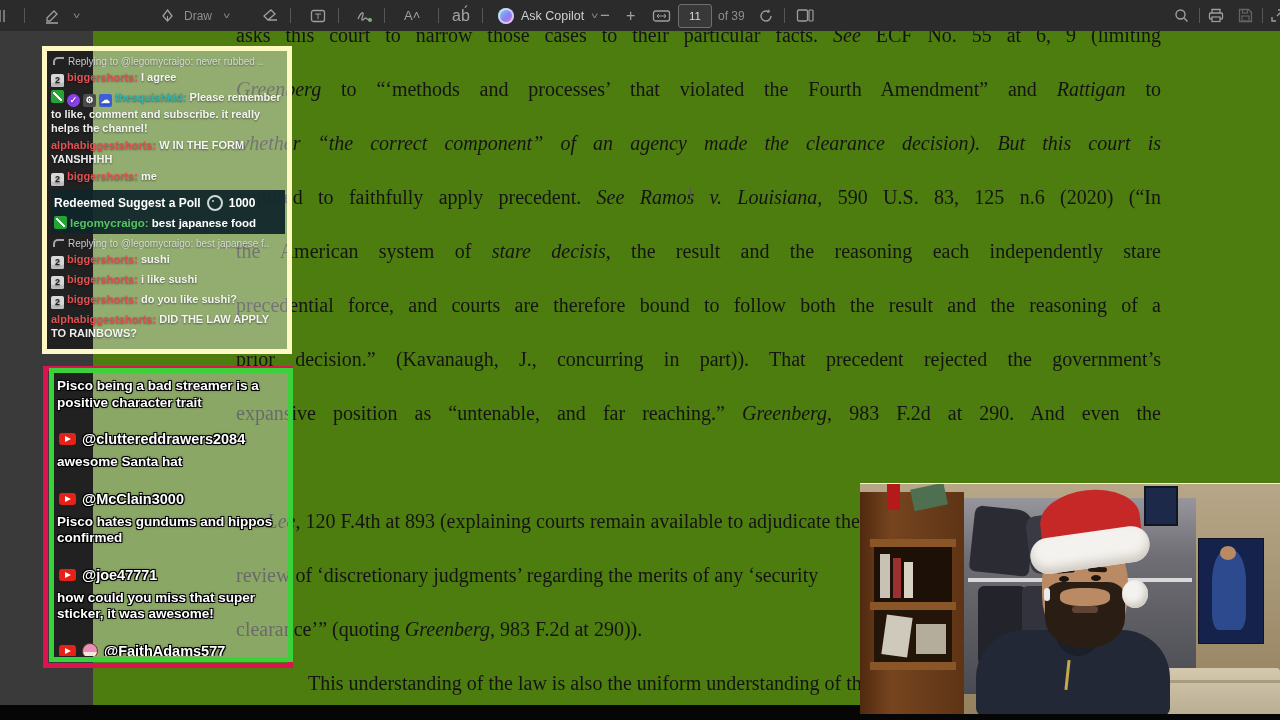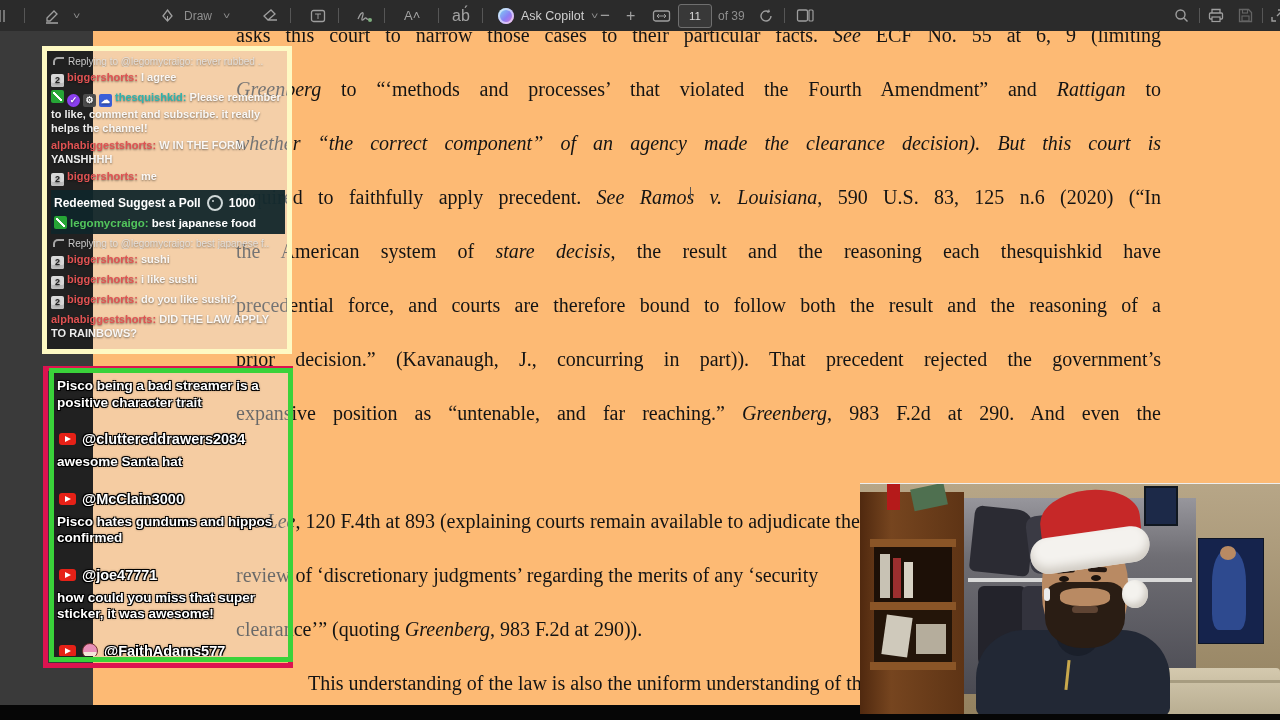--- a/index.html
+++ b/index.html
@@ -12,21 +12,21 @@
   .tb-sep{position:absolute;top:8px;width:1px;height:15px;background:#565656;}
   .tb-label{font-size:12px;color:#8f8f8f;}
   .tb-chev{font-size:9px;color:#8f8f8f;transform:scaleX(1.4);}
   .tb-glyph{font-size:15px;color:#a2a2a2;}
   #page-box{position:absolute;left:678px;top:4px;width:32px;height:22px;border:1px solid #6f6f6f;border-radius:3px;background:#383838;color:#d8d8d8;font-size:11.5px;display:flex;align-items:center;justify-content:center;}
   #copilot-dot{width:16px;height:16px;border-radius:50%;background:linear-gradient(135deg,#79e3f2,#8b7ff5 55%,#e070cf);box-shadow:inset 0 0 0 2px rgba(255,255,255,.55);}
   .copilot-text{font-size:12.5px;color:#cfcfcf;margin-left:7px;}
 
   
   #sidebar{position:absolute;left:0;top:31px;width:93px;height:674px;background:#3a3a3a;z-index:1;}
-  #pagearea{position:absolute;left:93px;top:31px;width:1187px;height:674px;background:#fdba74;overflow:hidden;z-index:2;}
+  #pagearea{position:absolute;left:93px;top:31px;width:1187px;height:674px;background:#4d7c0f;overflow:hidden;z-index:2;}
   #doc{position:absolute;left:143px;top:0;width:925px;height:674px;color:#141414;font-family:"Liberation Serif",serif;font-size:20px;}
   .doc-line{position:absolute;left:0;width:925px;height:28px;line-height:26px;overflow:hidden;}
   .doc-line.j{text-align:justify;text-align-last:justify;}
   .doc-line .it{font-style:italic;}
   #caret{position:absolute;left:597px;top:156px;width:1px;height:13px;background:#555;z-index:3;}
   #bottombar{position:absolute;left:0;top:705px;width:1280px;height:15px;background:#060606;z-index:40;}
 
   
   #chat1{position:absolute;left:42px;top:46px;width:240px;height:298px;border:5px solid #fef9c3;z-index:20;}
   #chat1 .darkwash{position:absolute;left:0;top:0;width:46px;height:100%;background:rgba(0,0,0,.42);}
@@ -180,21 +180,21 @@
     </div>
   </div>
 
   <div id="sidebar"></div>
   <div id="pagearea">
     <div id="doc">
         <div class="doc-line j" style="top: -9px;"><span>asks this court to narrow those cases to their particular facts. </span><span class="it">See</span><span> ECF No. 55 at 6, 9 (limiting</span></div>
         <div class="doc-line j" style="top: 45px;"><span class="it">Greenberg</span><span> to “‘methods and processes’ that violated the Fourth Amendment” and </span><span class="it">Rattigan</span><span> to</span></div>
         <div class="doc-line j" style="top: 99px; font-style: italic;"><span>whether “the correct component” of an agency made the clearance decision). But this court is</span></div>
         <div class="doc-line j" style="top: 153px;"><span>required to faithfully apply precedent. </span><span class="it">See Ramos v. Louisiana</span><span>, 590 U.S. 83, 125 n.6 (2020) (“In</span></div>
-        <div class="doc-line j" style="top: 207px;"><span>the American system of </span><span class="it">stare decisis</span><span>, the result and the reasoning each thesquishkid have</span></div>
+        <div class="doc-line j" style="top: 207px;"><span>the American system of </span><span class="it">stare decisis</span><span>, the result and the reasoning each independently stare</span></div>
         <div class="doc-line j" style="top: 261px;"><span>precedential force, and courts are therefore bound to follow both the result and the reasoning of a</span></div>
         <div class="doc-line j" style="top: 315px;"><span>prior decision.” (Kavanaugh, J., concurring in part)). That precedent rejected the government’s</span></div>
         <div class="doc-line j" style="top: 369px;"><span>expansive position as “untenable, and far reaching.” </span><span class="it">Greenberg</span><span>, 983 F.2d at 290. And even the</span></div>
         <div class="doc-line" style="top: 477px;"><span class="it">see Lee</span><span>, 120 F.4th at 893 (explaining courts remain available to adjudicate the</span></div>
         <div class="doc-line" style="top: 531px;"><span>review of ‘discretionary judgments’ regarding the merits of any ‘security</span></div>
         <div class="doc-line" style="top: 585px;"><span>clearance’” (quoting </span><span class="it">Greenberg</span><span>, 983 F.2d at 290)).</span></div>
         <div class="doc-line" style="top: 639px; padding-left: 72px;"><span>This understanding of the law is also the uniform understanding of the</span></div>
       </div>
     <div id="caret"></div>
   </div>

